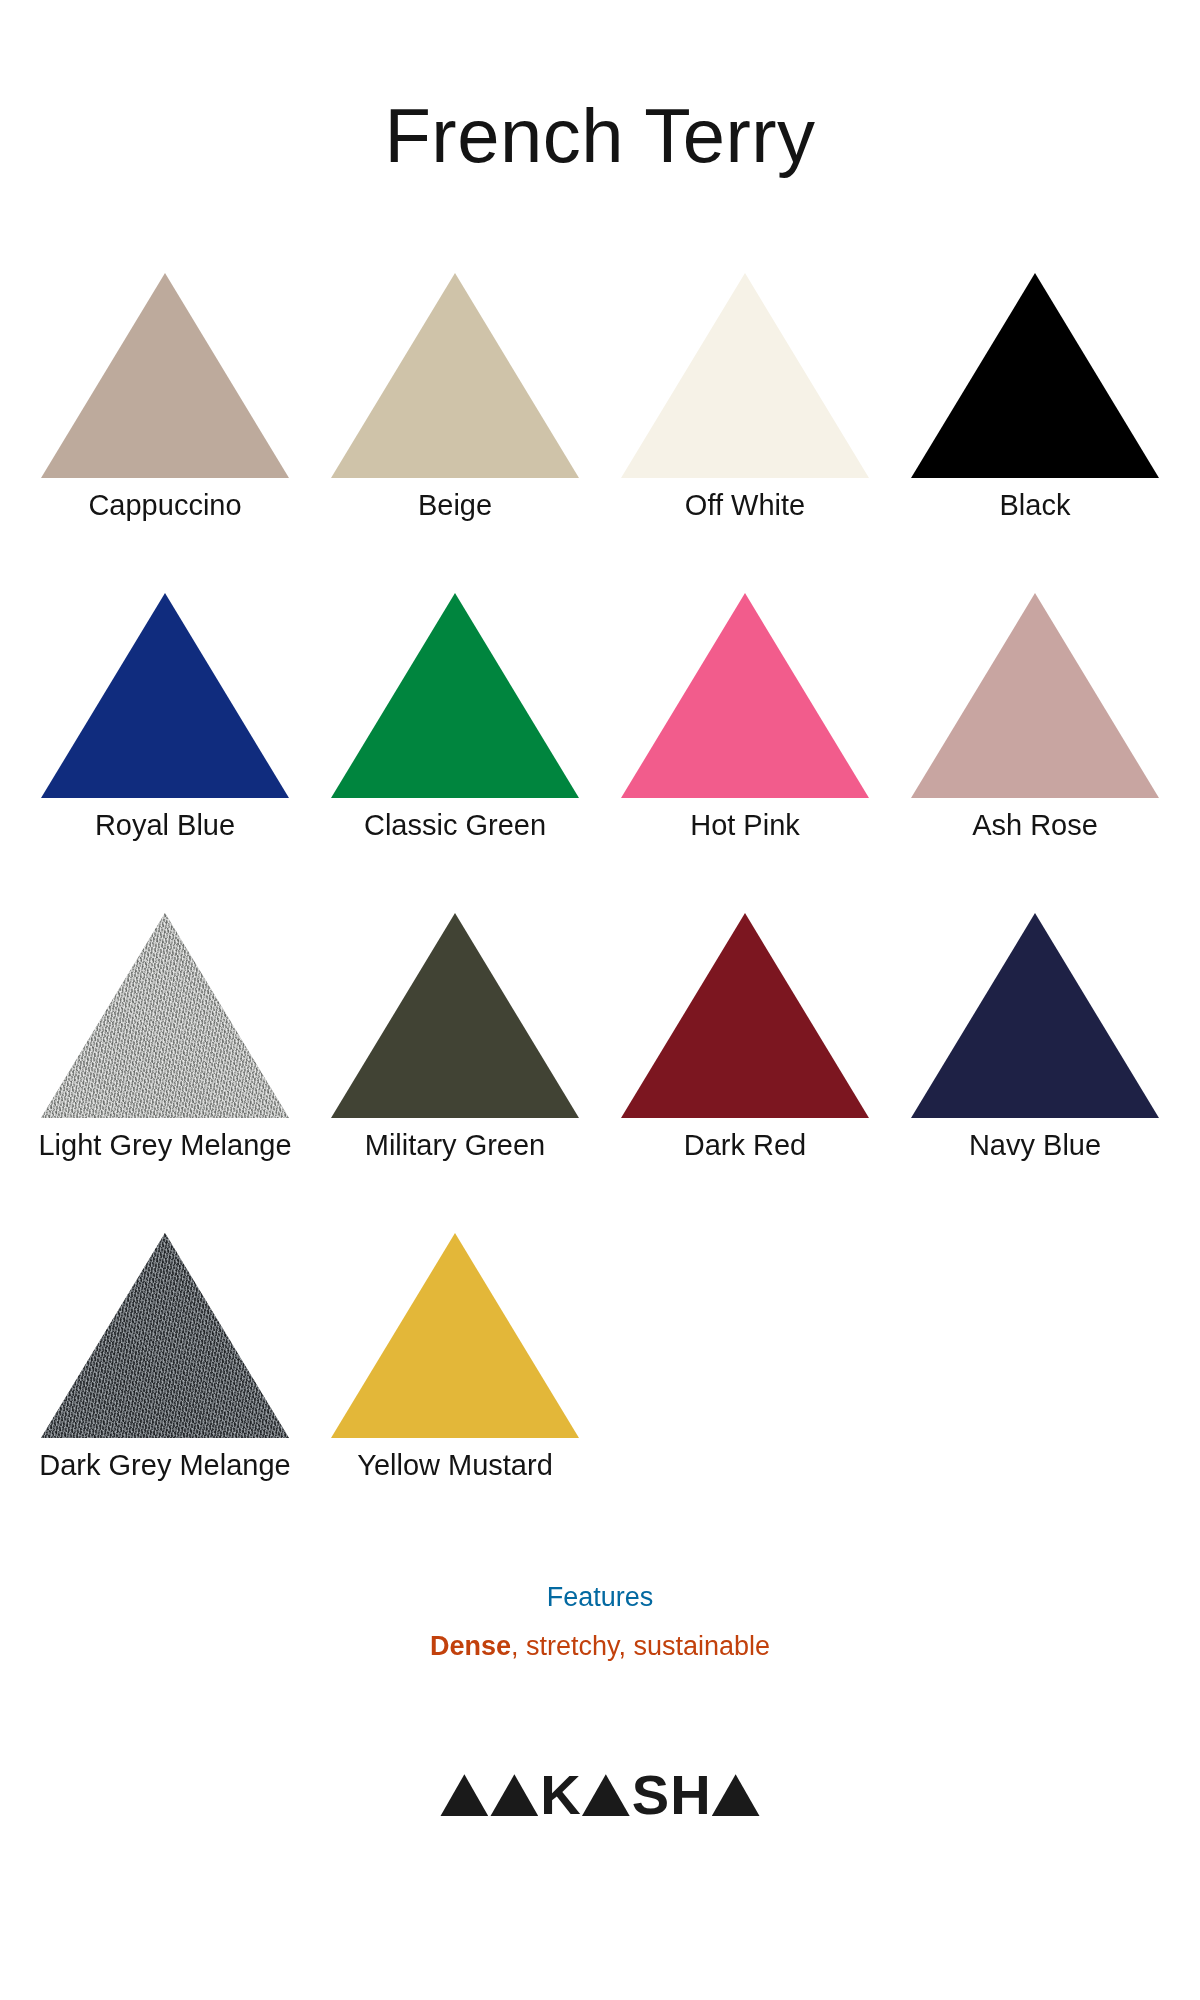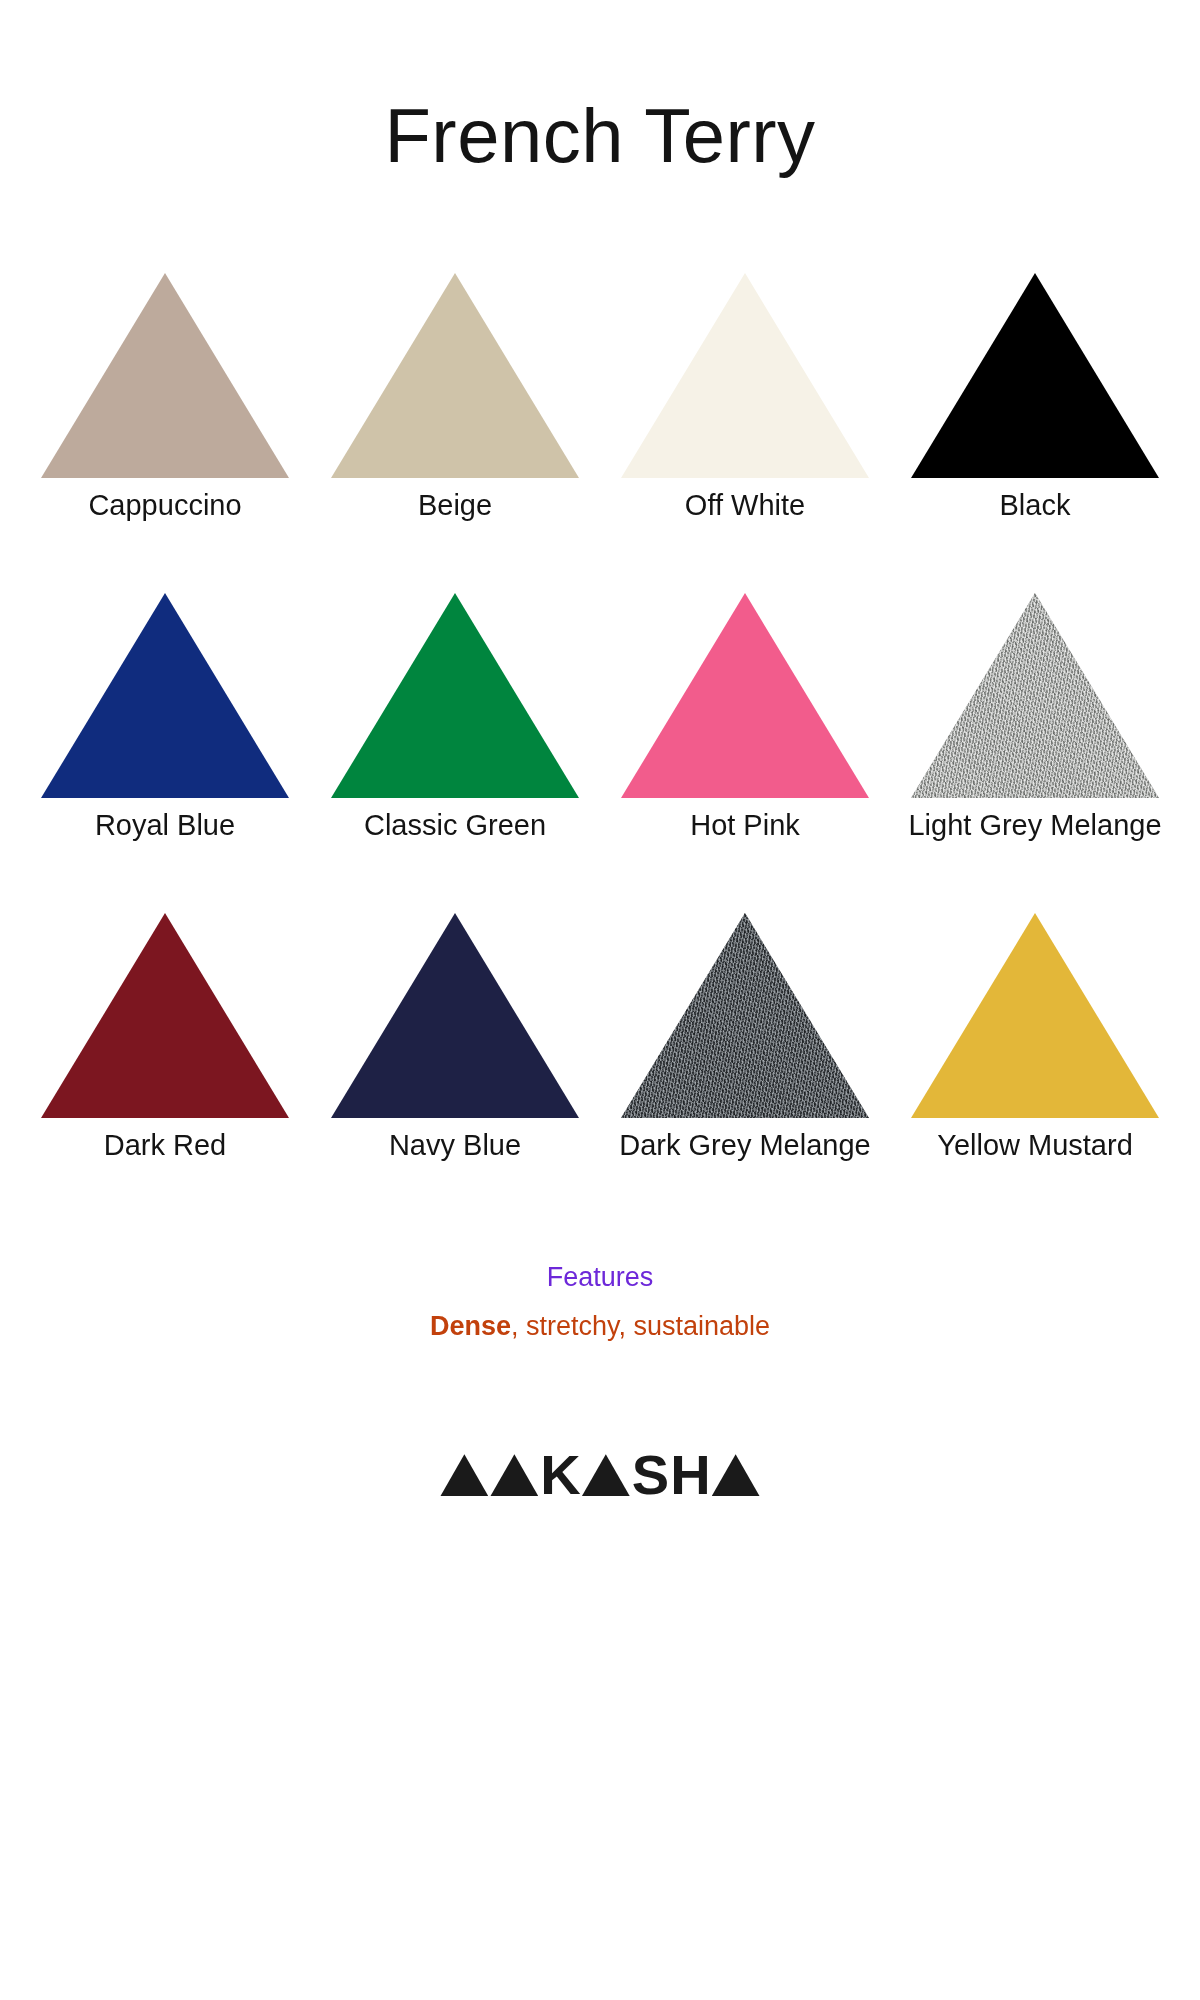--- a/index.html
+++ b/index.html
@@ -110,21 +110,21 @@
 
   
   .features {
     margin-top: 62px;
     text-align: center;
   }
 
   .features-heading {
     font-size: 27px;
     font-weight: 400;
-    color: #6d28d9;
+    color: #0369a1;
     line-height: 1.45;
   }
 
   .features-line {
     font-size: 27px;
     font-weight: 400;
     color: #c2410c;
     line-height: 1.45;
     margin-top: 10px;
   }
@@ -206,23 +206,35 @@
         <div class="swatch-label">Classic Green</div>
       </div>
       <div class="swatch-cell">
         <div class="swatch-shape-wrap">
           <div class="swatch-triangle" style="background-color: rgb(242, 92, 140);"></div>
         </div>
         <div class="swatch-label">Hot Pink</div>
       </div>
       <div class="swatch-cell">
         <div class="swatch-shape-wrap">
+          <div class="swatch-triangle" style="background-color: rgb(200, 165, 161);"></div>
+        </div>
+        <div class="swatch-label">Ash Rose</div>
+      </div>
+      <div class="swatch-cell">
+        <div class="swatch-shape-wrap">
           <div class="swatch-triangle melange-light" style="background-color: rgb(168, 170, 167);"></div>
         </div>
         <div class="swatch-label">Light Grey Melange</div>
+      </div>
+      <div class="swatch-cell">
+        <div class="swatch-shape-wrap">
+          <div class="swatch-triangle" style="background-color: rgb(65, 67, 52);"></div>
+        </div>
+        <div class="swatch-label">Military Green</div>
       </div>
       <div class="swatch-cell">
         <div class="swatch-shape-wrap">
           <div class="swatch-triangle" style="background-color: rgb(124, 22, 32);"></div>
         </div>
         <div class="swatch-label">Dark Red</div>
       </div>
       <div class="swatch-cell">
         <div class="swatch-shape-wrap">
           <div class="swatch-triangle" style="background-color: rgb(30, 33, 69);"></div>

